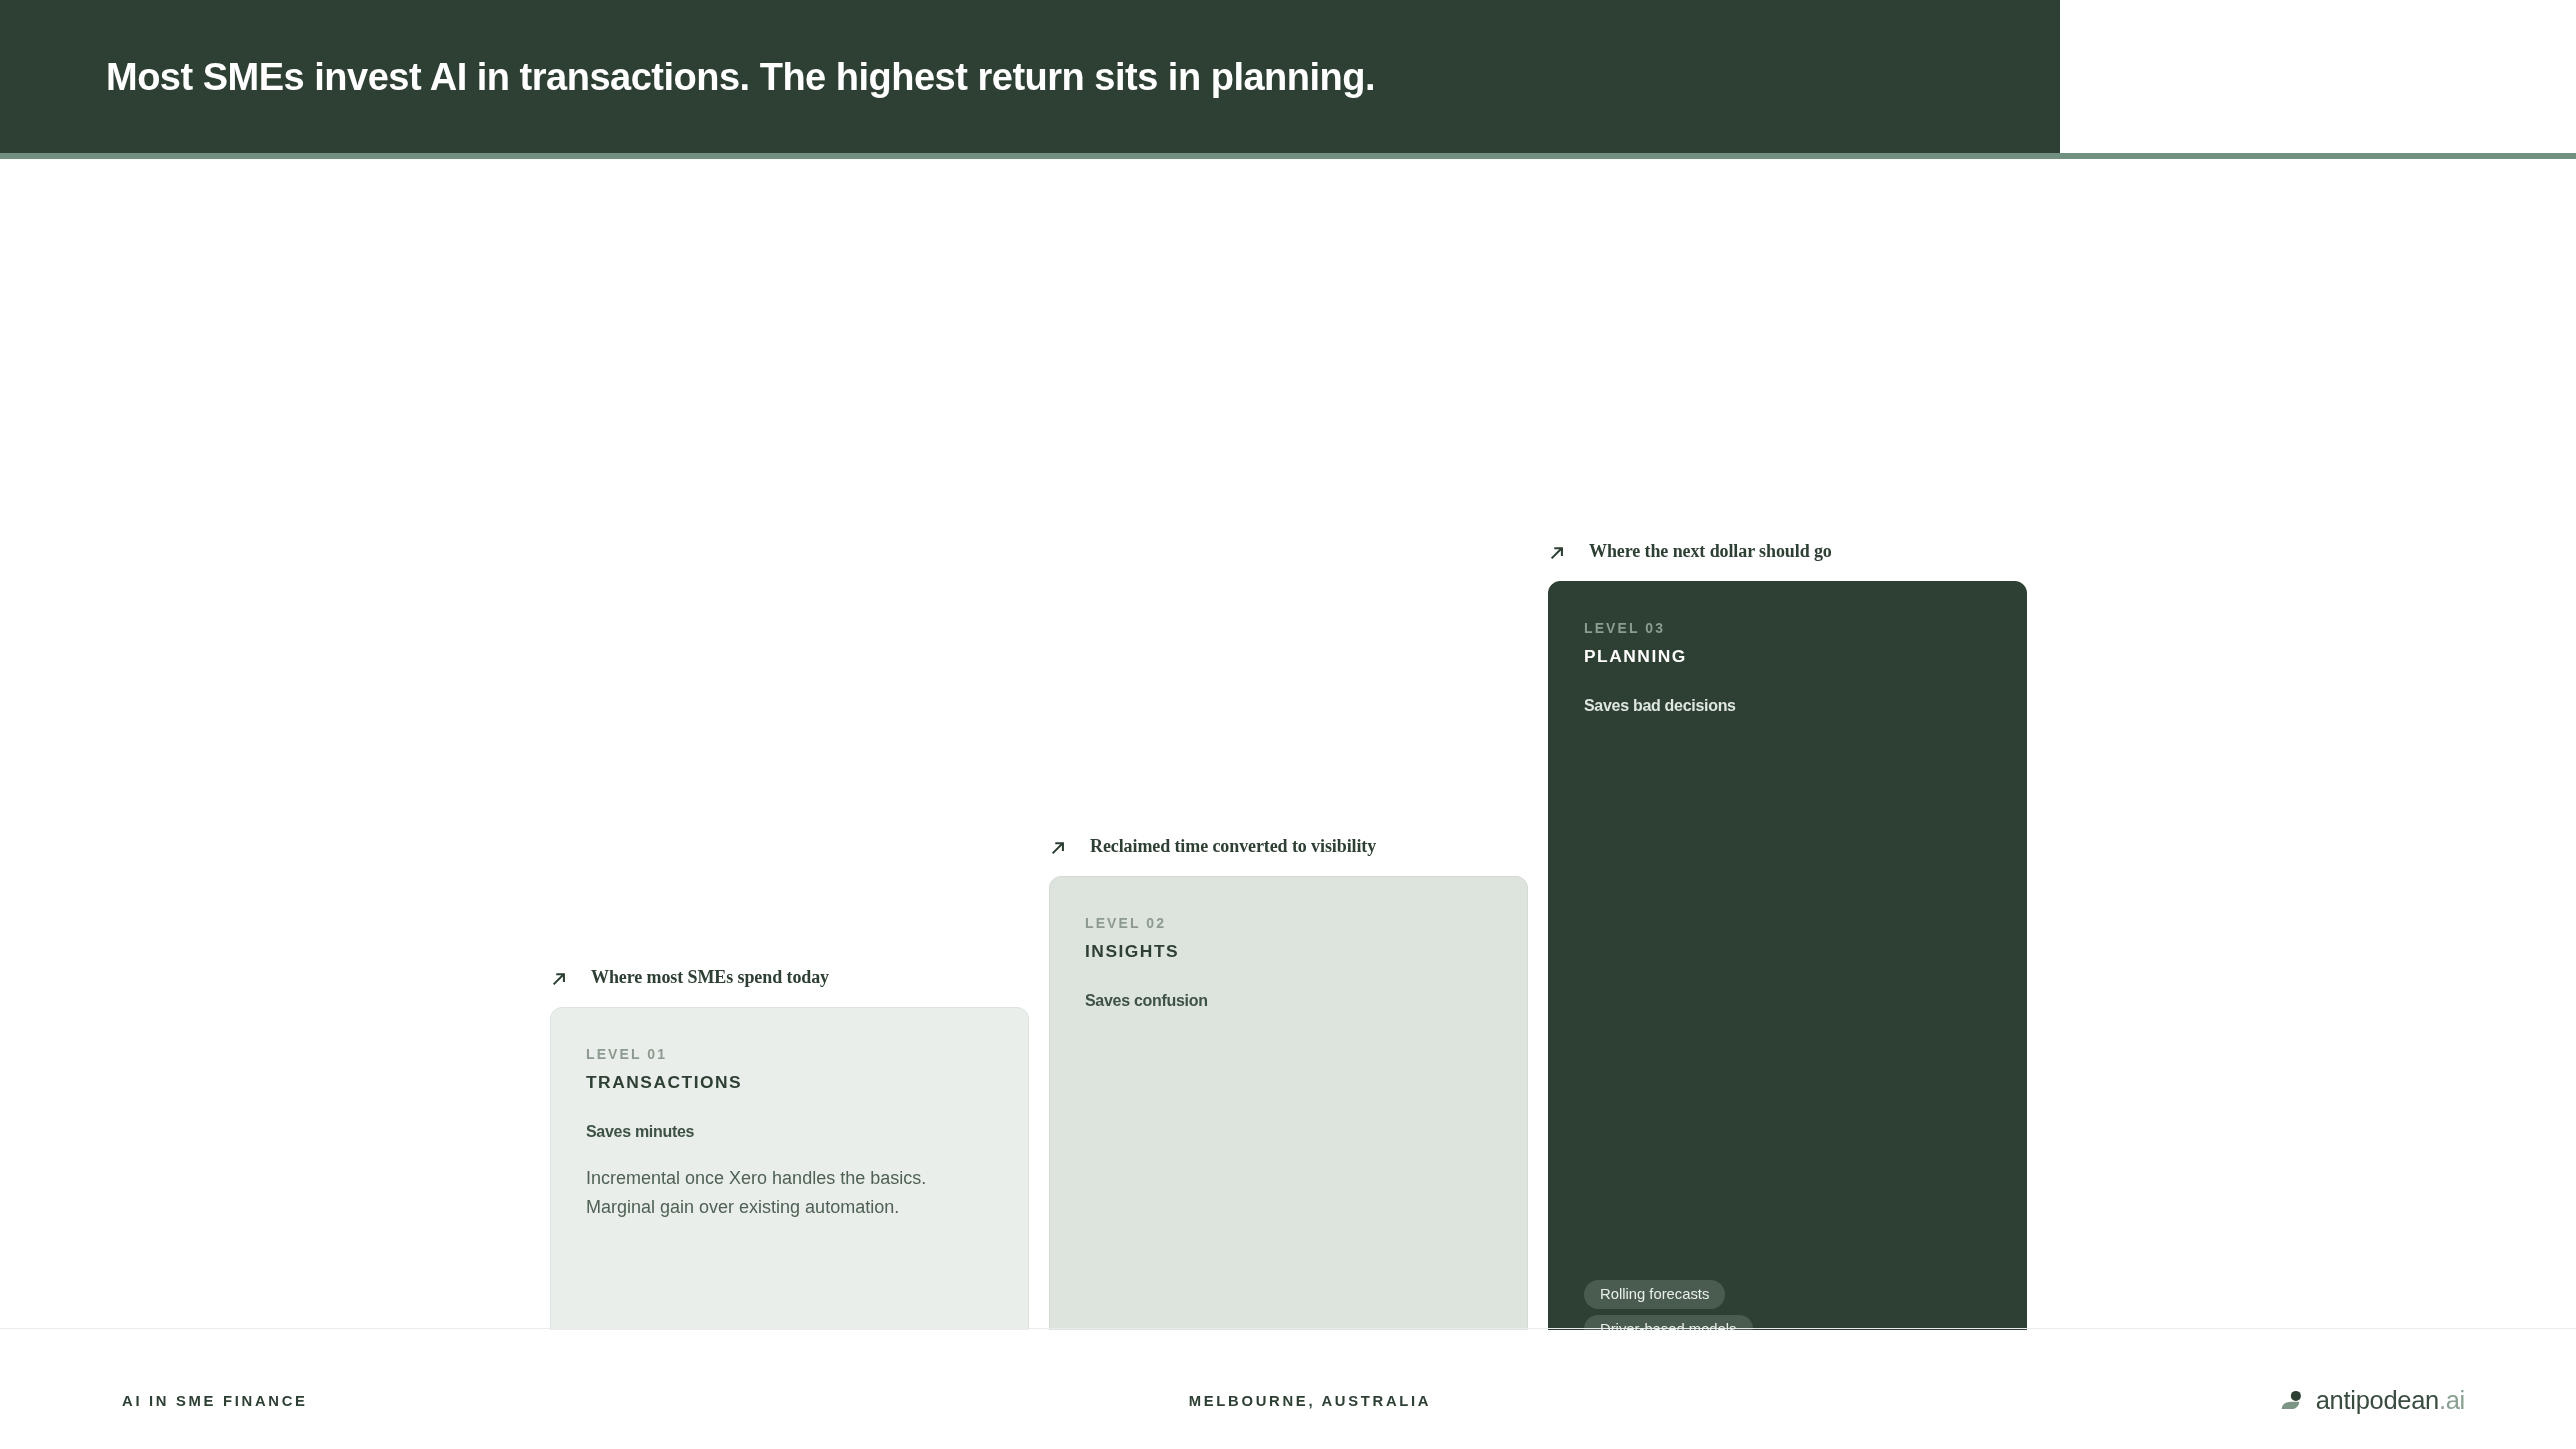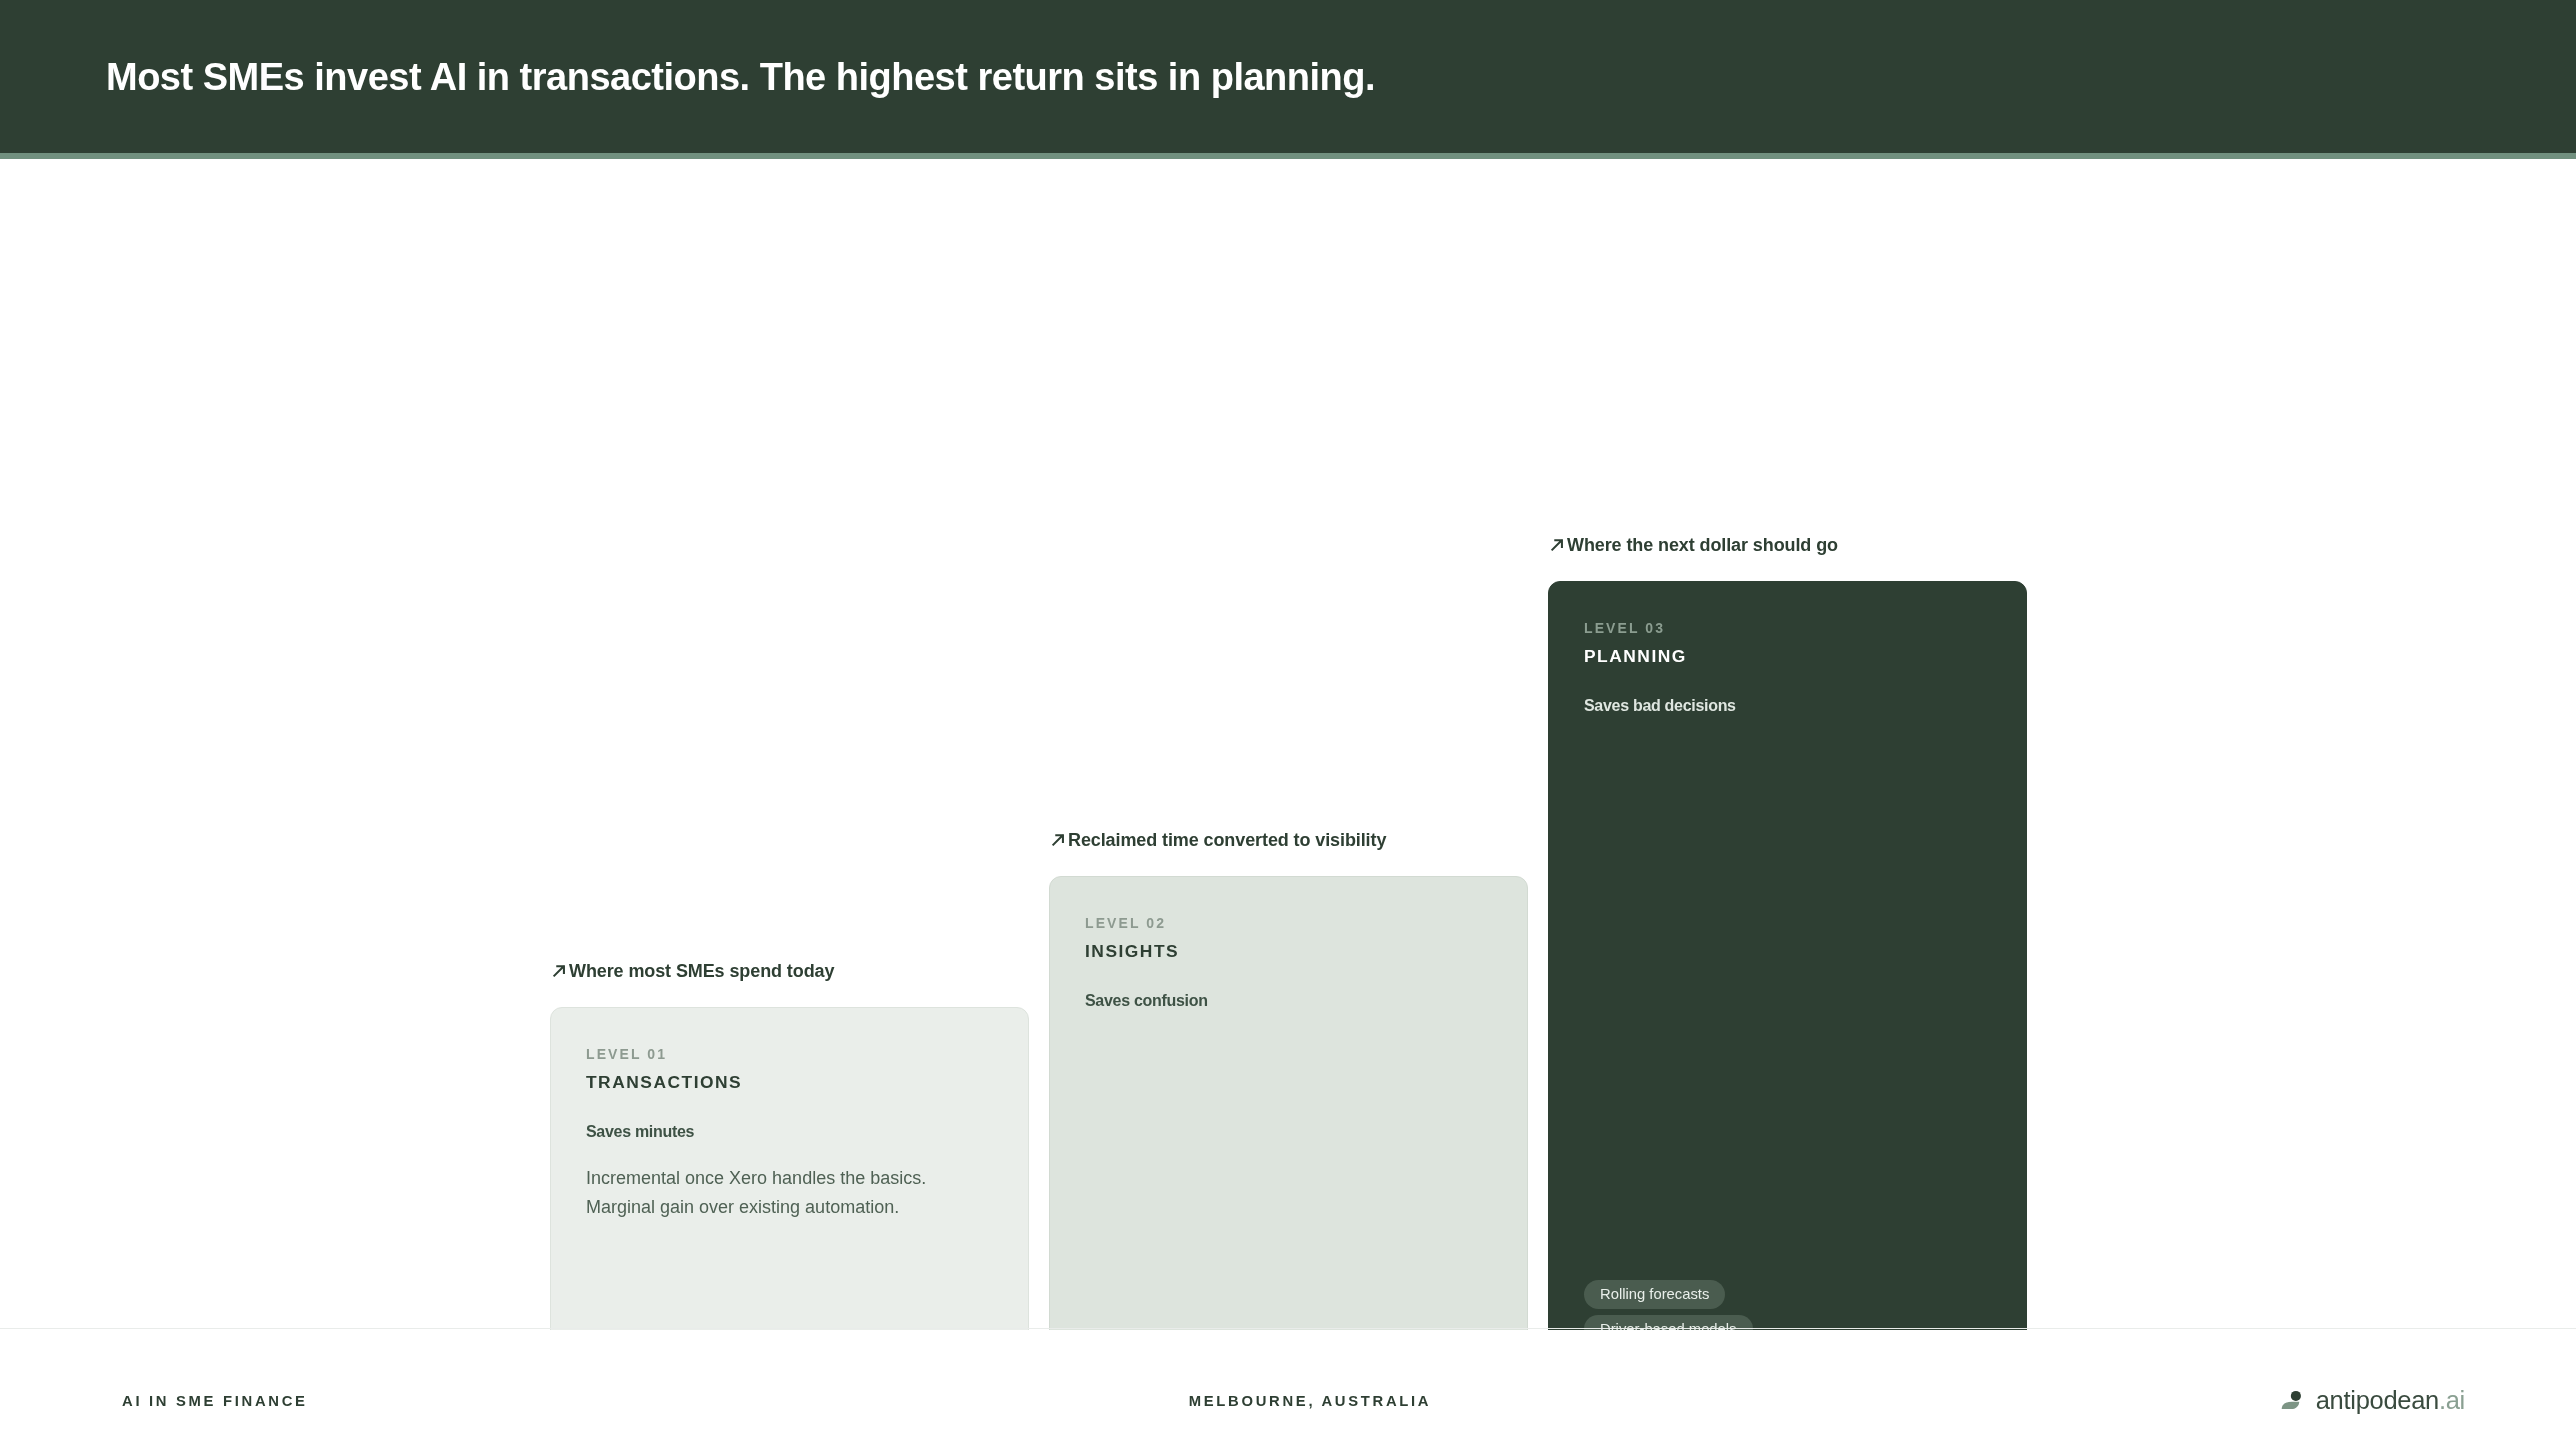--- a/index.html
+++ b/index.html
@@ -9,21 +9,21 @@
     height: 1449px;
     background: #ffffff;
     font-family: "Liberation Sans", sans-serif;
     overflow: hidden;
   }
 
   
   .header {
     position: absolute;
     top: 0; left: 0;
-    width: 2576px;
+    width: 2060px;
     height: 153px;
     background: #2e3f33;
   }
   .header-title {
     position: absolute;
     left: 106px;
     top: 50%;
     transform: translateY(-50%);
     color: #ffffff;
     font-size: 38px;
@@ -53,24 +53,25 @@
     position: absolute;
     width: 479px;
   }
   .col-1 { left: 550px; top: 802px;  }
   .col-2 { left: 1049px; top: 671px; }
   .col-3 { left: 1548px; top: 376px;  }
 
   
   .caption {
     display: flex;
-    align-items: flex-start;
-    gap: 0;
+    align-items: flex-end;
+    gap: 22px;
     margin-bottom: 19px;
     height: 27px;
+    font-family: Liberation Serif, serif;
   }
   .arrow-icon {
     width: 19px;
     height: 19px;
     flex: 0 0 19px;
     display: block;
   }
   .caption-text {
     font-size: 18px;
     font-weight: bold;

